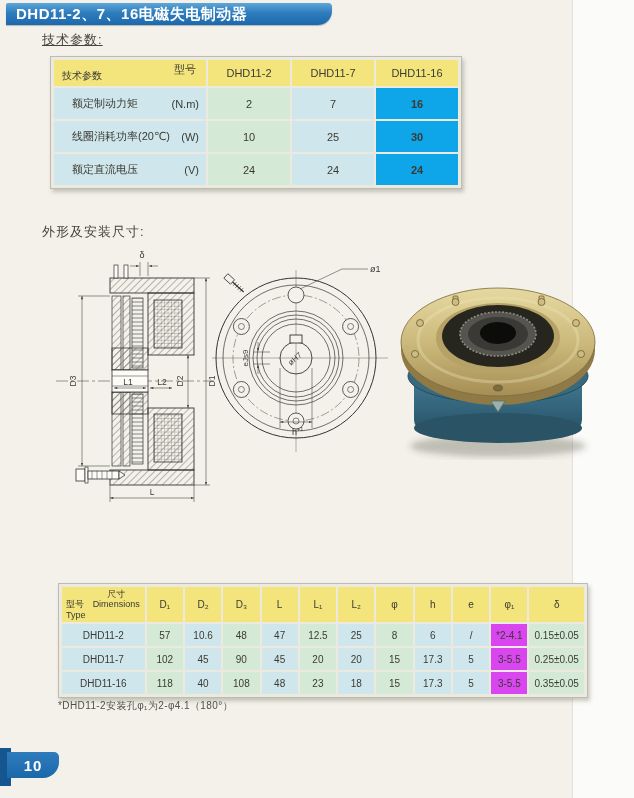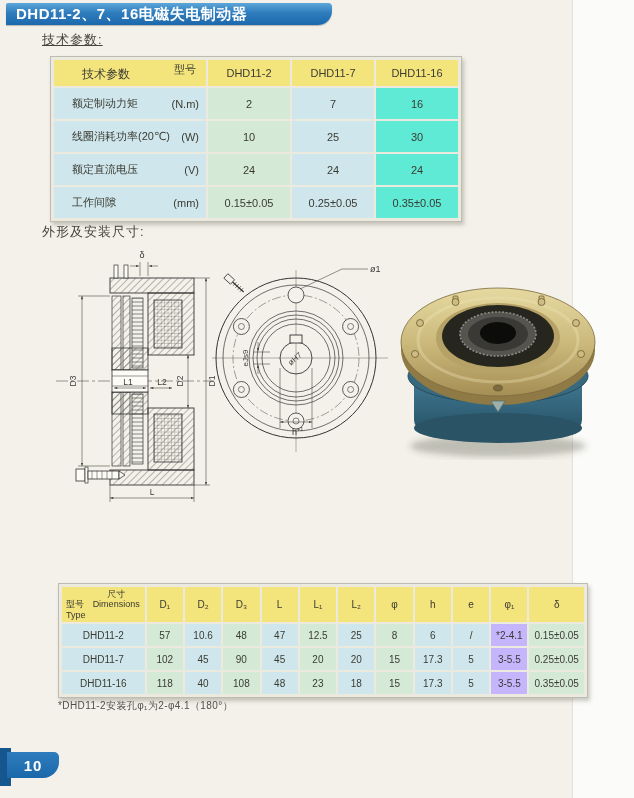--- a/index.html
+++ b/index.html
@@ -25,44 +25,44 @@
   .tblwrap{position:absolute;background:#eceadf;border:1px solid #bcbcb2;
     padding:1px;box-shadow:2px 3px 4px rgba(110,110,95,.35);}
   table{border-collapse:separate;border-spacing:2px;table-layout:fixed;width:100%;}
   td{text-align:center;vertical-align:middle;color:#3b3b33;overflow:hidden;}
   
   #spec-wrap{left:50px;top:56px;width:408px;}
   .spec td{font-size:11px;height:29px;}
   .spec tr.hdr td{height:24px;background:#f3e47c;font-size:11px;}
   td.diag{background:linear-gradient(to bottom left,#f3e47c 49.6%,#efab83 50.4%);position:relative;}
   td.diag .tr{position:absolute;top:2px;right:10px;font-size:11px;}
-  td.diag .bl{position:absolute;bottom:3px;left:8px;font-size:12px;margin-left:20px;}
+  td.diag .bl{position:absolute;bottom:3px;left:8px;font-size:10px;}
   .spec tr.data td:nth-child(1){background:#cfe7ec;}
   .spec tr.data td:nth-child(2){background:#d4e9d6;}
   .spec tr.data td:nth-child(3){background:#cfe7ec;}
-  .spec tr.data td:nth-child(4){background:#5eead4;}
+  .spec tr.data td:nth-child(4){background:#0ea5e9;font-weight:bold;}
   .lblflex{display:flex;justify-content:space-between;align-items:center;padding:0 6px 0 17px;}
   
   #dim-wrap{left:58px;top:583px;width:526px;}
   .dim td{font-size:10px;height:20px;}
   .dim tr.hdr td{height:33px;background:#f3e47c;}
   td.diag2{background:linear-gradient(to bottom left,#f3e47c 49.6%,#efab83 50.4%);position:relative;}
   td.diag2 .tr{position:absolute;top:2px;right:5px;font-size:9px;line-height:1.15;text-align:center;}
   td.diag2 .bl{position:absolute;bottom:2px;left:4px;font-size:9px;line-height:1.15;text-align:left;}
   .dim tr.data td:nth-child(1){background:#cfe7ec;}
   .dim tr.data td:nth-child(2){background:#d4e9d6;}
   .dim tr.data td:nth-child(3){background:#cfe7ec;}
   .dim tr.data td:nth-child(4){background:#d4e9d6;}
   .dim tr.data td:nth-child(5){background:#cfe7ec;}
   .dim tr.data td:nth-child(6){background:#d4e9d6;}
   .dim tr.data td:nth-child(7){background:#cfe7ec;}
   .dim tr.data td:nth-child(8){background:#d4e9d6;}
   .dim tr.data td:nth-child(9){background:#cfe7ec;}
   .dim tr.data td:nth-child(10){background:#cfe7ec;}
-  .dim tr.data td:nth-child(11){background:#c4b5fd;}
+  .dim tr.data td:nth-child(11){background:#d946ef;}
   .dim tr.data td:nth-child(12){background:#d4e9d6;}
   .footnote{position:absolute;left:58px;top:699px;font-size:10px;color:#50504a;letter-spacing:.4px;}
   
   .drw{position:absolute;}
   #svg-section{left:52px;top:248px;}
   #svg-front{left:210px;top:256px;}
   #svg-photo{left:396px;top:264px;}
   svg text{font-family:"Liberation Sans","DejaVu Sans",sans-serif;fill:#3a3a34;}
   
   .tab-strip{position:absolute;left:0;top:748px;width:11px;height:38px;background:#16568f;}
@@ -125,31 +125,20 @@
   <tr class="data">
     <td>
             <div class="lblflex">
       <span>额定直流电压</span>
       <span>(V)</span>
             </div>
           </td>
     <td>24</td>
     <td>24</td>
     <td>24</td>
-  </tr>
-  <tr class="data">
-    <td>
-            <div class="lblflex">
-      <span>工作间隙</span>
-      <span>(mm)</span>
-            </div>
-          </td>
-    <td>0.15±0.05</td>
-    <td>0.25±0.05</td>
-    <td>0.35±0.05</td>
   </tr>
 </tbody>
     </table>
 </div>
 
 <div class="sec-head" id="h-dim">外形及安装尺寸:</div>
 
 <svg class="drw" id="svg-section" width="168" height="262" viewBox="0 0 168 262">
   <defs>
     <pattern id="hat" width="5" height="5" patternUnits="userSpaceOnUse" patternTransform="rotate(45)">

